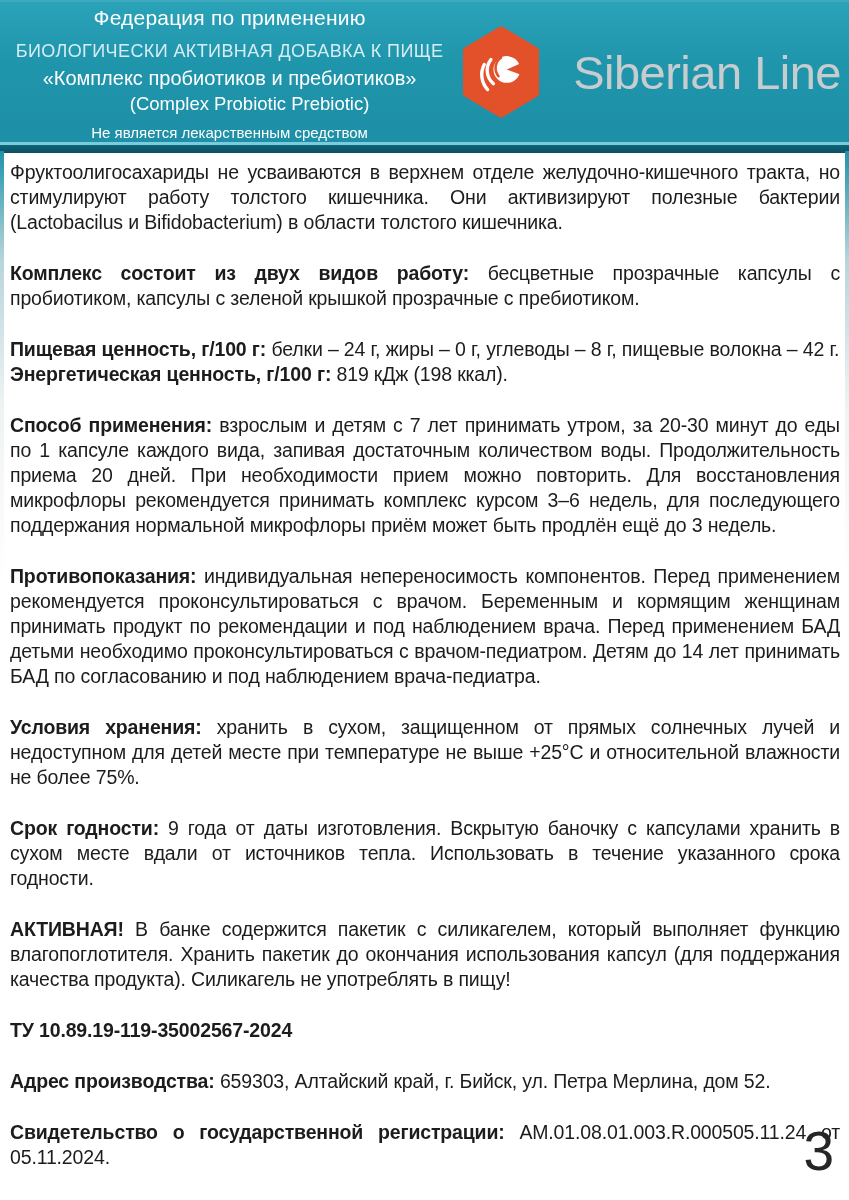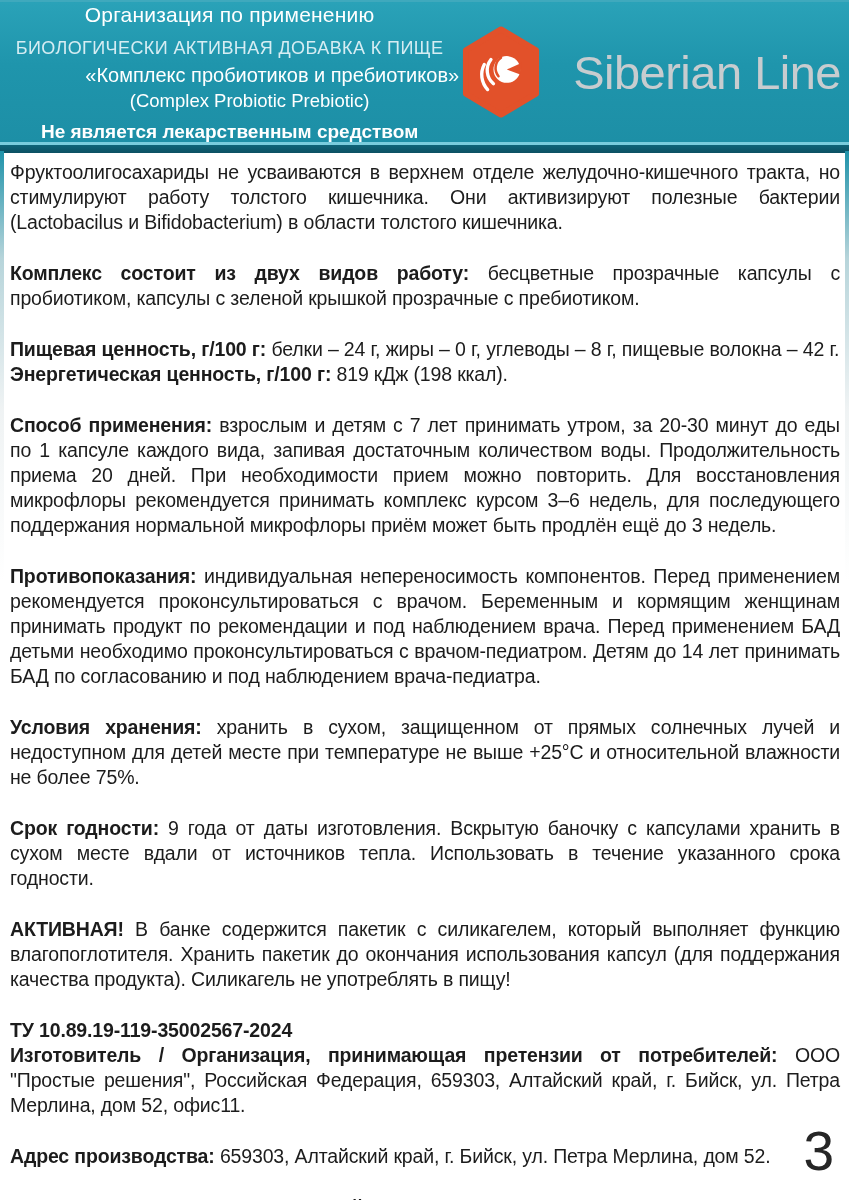--- a/index.html
+++ b/index.html
@@ -26,23 +26,23 @@
   .header-sep-dark{height:8px;background:linear-gradient(180deg,#0f6478 0%,#0c5063 100%);}
 
   .header-left{
     width:478px;
     text-align:center;
     color:#ffffff;
     padding-top:2px;
   }
   .h-line1{font-size:21px;letter-spacing:.2px;margin-bottom:11px;}
   .h-line2{font-size:18px;color:#d6edf3;letter-spacing:.4px;margin-bottom:5px;}
-  .h-line3{font-size:20px;margin-bottom:3px;text-align:right;}
+  .h-line3{font-size:20px;margin-bottom:3px;}
   .h-line4{font-size:18.5px;margin-bottom:9px;margin-left:40px;}
-  .h-line5{font-size:19px;font-weight:bold;}
+  .h-line5{font-size:15px;}
 
   .header-right{
     flex:1;
     display:flex;
     align-items:center;
     gap:30px;
     padding-right:8px;
   }
   .hex-logo{width:84px;height:92px;flex:0 0 auto;}
   .brand-name{
@@ -83,21 +83,21 @@
     line-height:1;
   }
 </style>
 </head>
 <body>
 
 <div class="page">
 
   <div class="header">
     <div class="header-left">
-      <div class="h-line1">Организация по применению</div>
+      <div class="h-line1">Федерация по применению</div>
       <div class="h-line2">БИОЛОГИЧЕСКИ АКТИВНАЯ ДОБАВКА К ПИЩЕ</div>
       <div class="h-line3">«Комплекс пробиотиков и пребиотиков»</div>
       <div class="h-line4">(Complex Probiotic Prebiotic)</div>
       <div class="h-line5">Не является лекарственным средством</div>
     </div>
     <div class="header-right">
       <svg class="hex-logo" viewBox="0 0 100 110" aria-hidden="true">
         <polygon points="50,4 92,29 92,81 50,106 8,81 8,29" fill="#e2512a" stroke="#e2512a" stroke-width="7" stroke-linejoin="round"></polygon>
 
         <circle cx="57" cy="52" r="16" fill="#ffffff"></circle>
@@ -128,21 +128,20 @@
 
     <div class="para"><b>Противопоказания:</b><span> индивидуальная непереносимость компонентов. Перед применением рекомендуется проконсультироваться с врачом. Беременным и кормящим женщинам принимать продукт по рекомендации и под наблюдением врача. Перед применением БАД детьми необходимо проконсультироваться с врачом-педиатром. Детям до 14 лет принимать БАД по согласованию и под наблюдением врача-педиатра.</span></div>
 
     <div class="para"><b>Условия хранения:</b><span> хранить в сухом, защищенном от прямых солнечных лучей и недоступном для детей месте при температуре не выше +25°С и относительной влажности не более 75%.</span></div>
 
     <div class="para"><b>Срок годности:</b><span> 9 года от даты изготовления. Вскрытую баночку с капсулами хранить в сухом месте вдали от источников тепла. Использовать в течение указанного срока годности.</span></div>
 
     <div class="para"><b>АКТИВНАЯ!</b><span> В банке содержится пакетик с силикагелем, который выполняет функцию влагопоглотителя. Хранить пакетик до окончания использования капсул (для поддержания качества продукта). Силикагель не употреблять в пищу!</span></div>
 
     <div class="para"><b>ТУ 10.89.19-119-35002567-2024</b><span></span></div>
-    <div class="para tight"><b>Изготовитель / Организация, принимающая претензии от потребителей:</b><span> ООО "Простые решения", Российская Федерация, 659303, Алтайский край, г. Бийск, ул. Петра Мерлина, дом 52, офис11.</span></div>
 
     <div class="para"><b>Адрес производства:</b><span> 659303, Алтайский край, г. Бийск, ул. Петра Мерлина, дом 52.</span></div>
 
     <div class="para"><b>Свидетельство о государственной регистрации:</b><span> АМ.01.08.01.003.R.000505.11.24 от 05.11.2024.</span></div>
 
   </div>
 
   <div class="page-number">3</div>
 
 </div>

